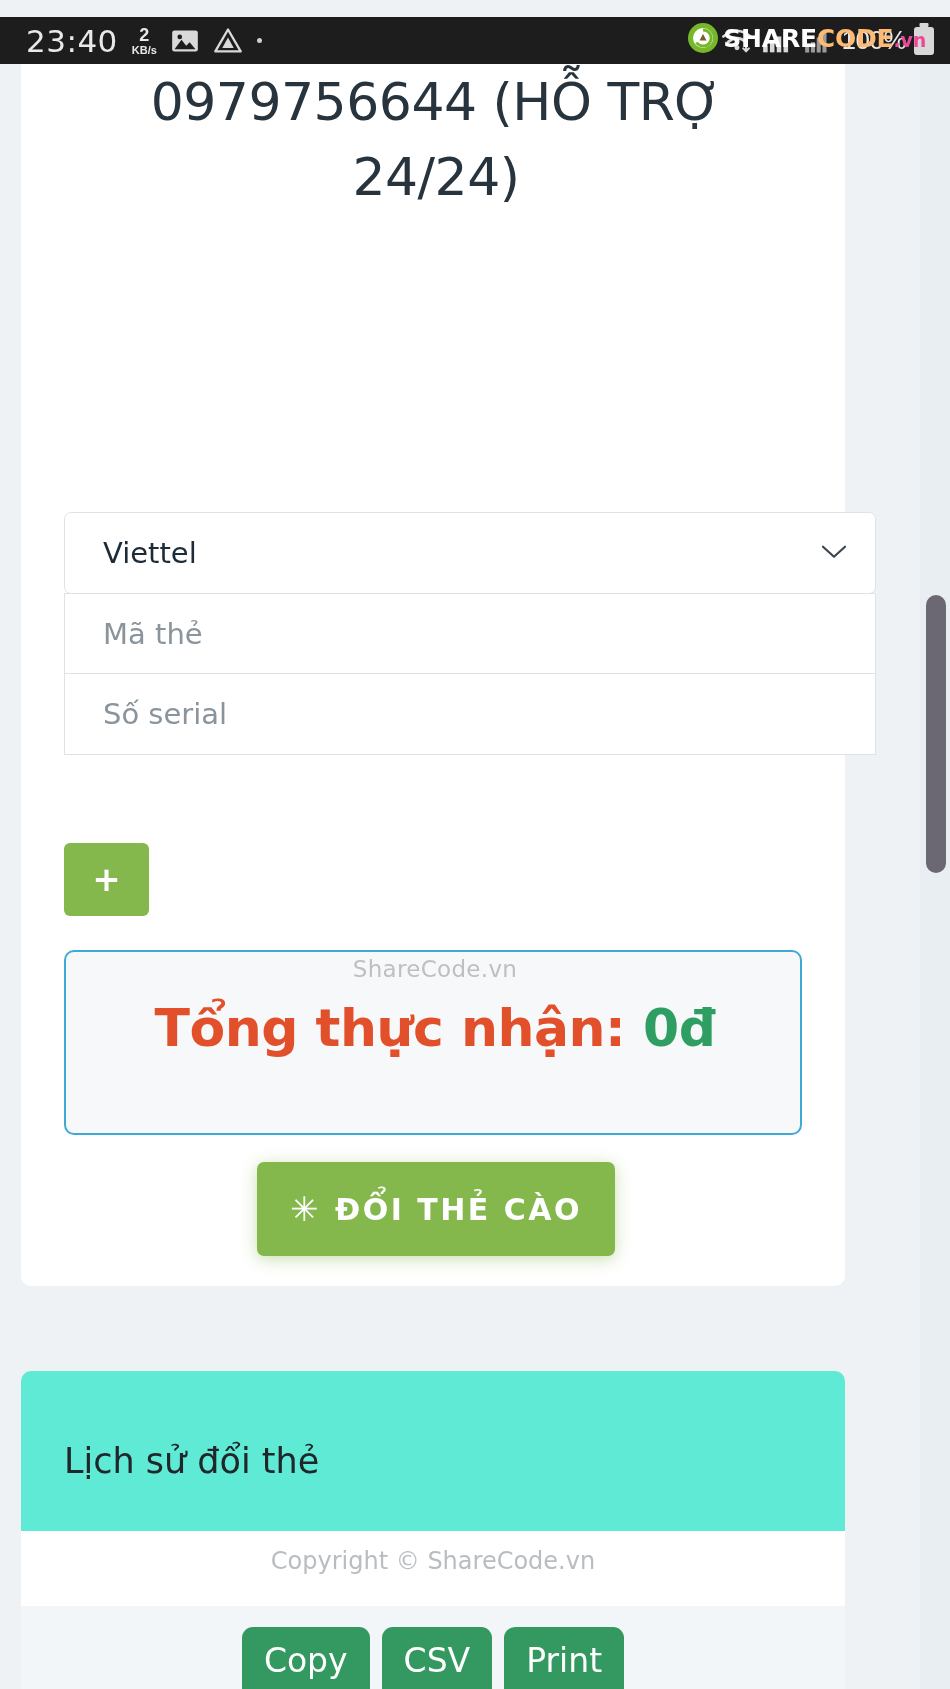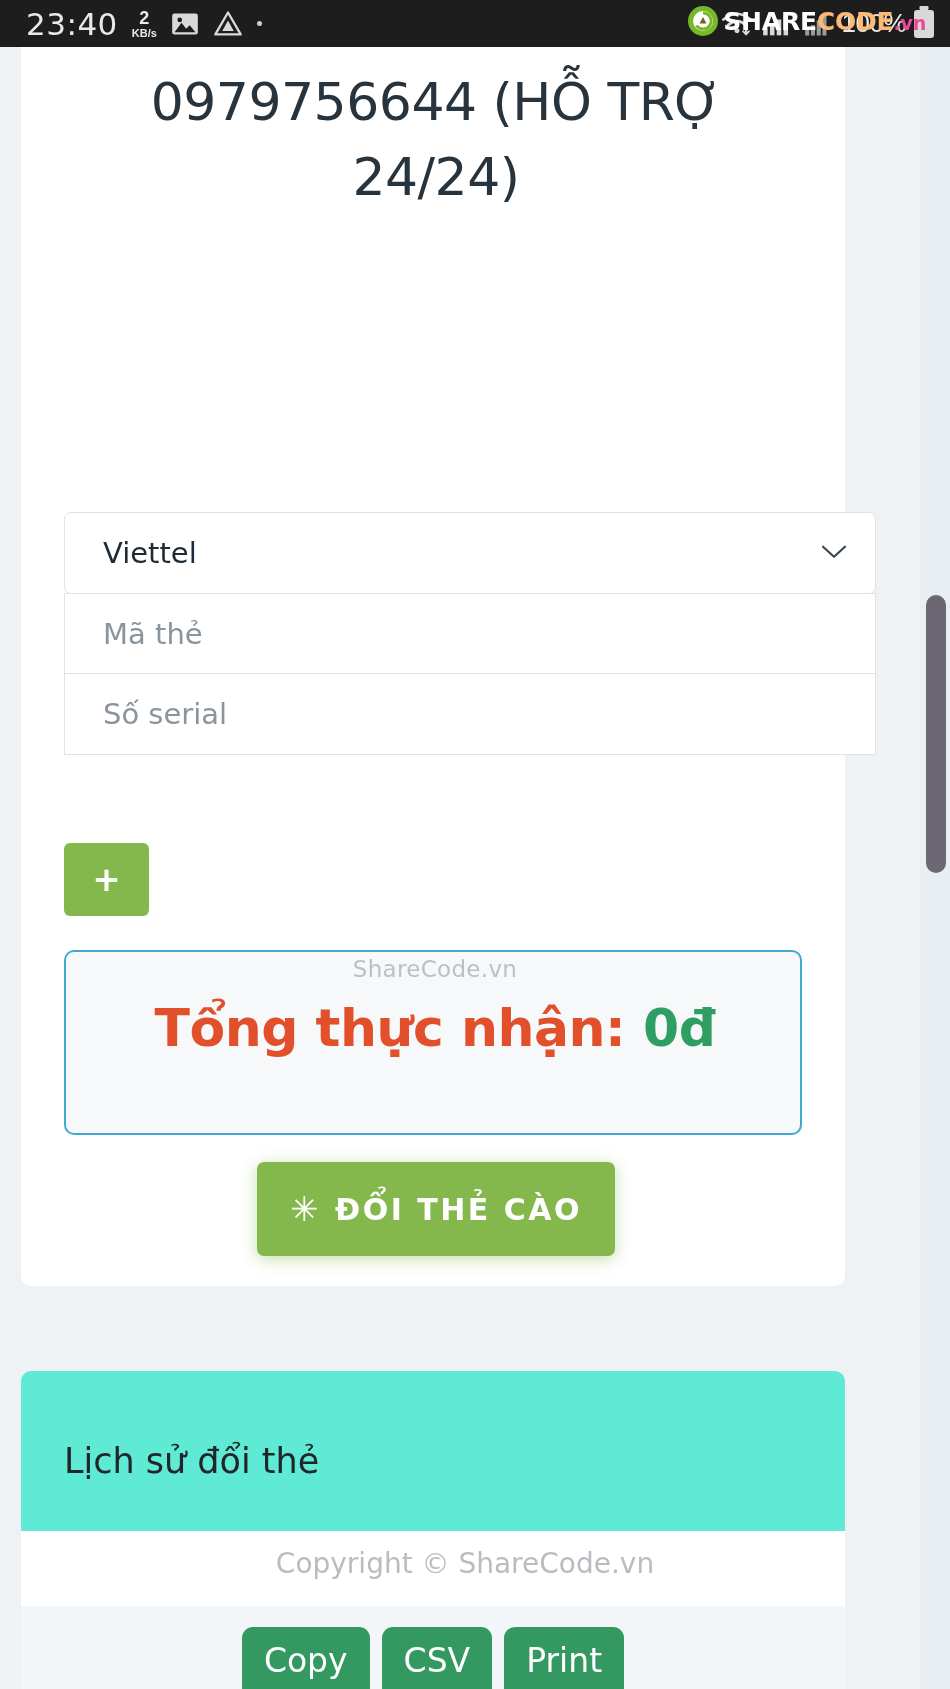--- a/index.html
+++ b/index.html
@@ -14,21 +14,21 @@
     position: relative;
     width: 950px;
     height: 1689px;
     background: #eef2f5;
     overflow: hidden;
   }
 
   
   .statusbar {
     position: absolute;
-    top: 0; left: 0;
+    top: 17px; left: 0;
     width: 950px;
     height: 47px;
     background: #1d1d1d;
     display: flex;
     align-items: center;
     z-index: 50;
   }
   .sb-left {
     display: flex;
     align-items: center;
@@ -303,24 +303,23 @@
     padding: 14px 22px 40px 22px;
     cursor: pointer;
     font-family: "DejaVu Sans", sans-serif;
   }
   .copyright-wm {
     position: absolute;
     top: 16px;
     left: 0;
     width: 824px;
     text-align: center;
-    font-size: 28px;
+    font-size: 24px;
     color: #b9bcc0;
     font-family: "DejaVu Sans", sans-serif;
-    margin-left: 32px;
   }
 
   
   .scroll-track {
     position: absolute;
     top: 0; right: 0;
     width: 30px;
     height: 1642px;
     background: #e8eef1;
   }

